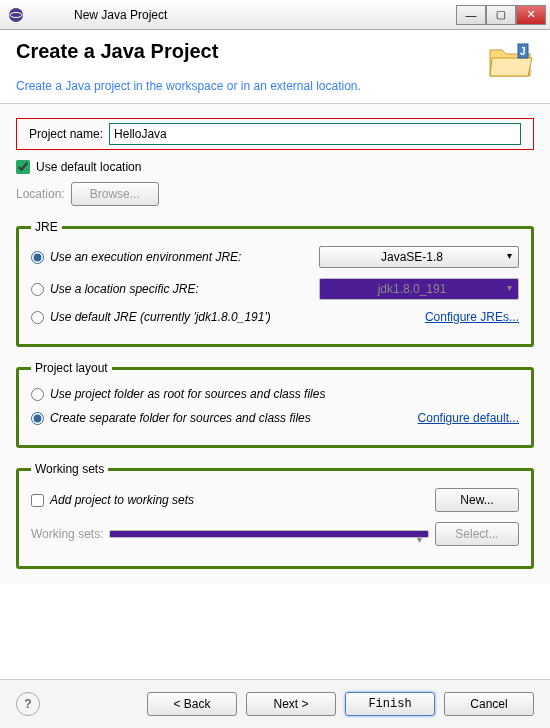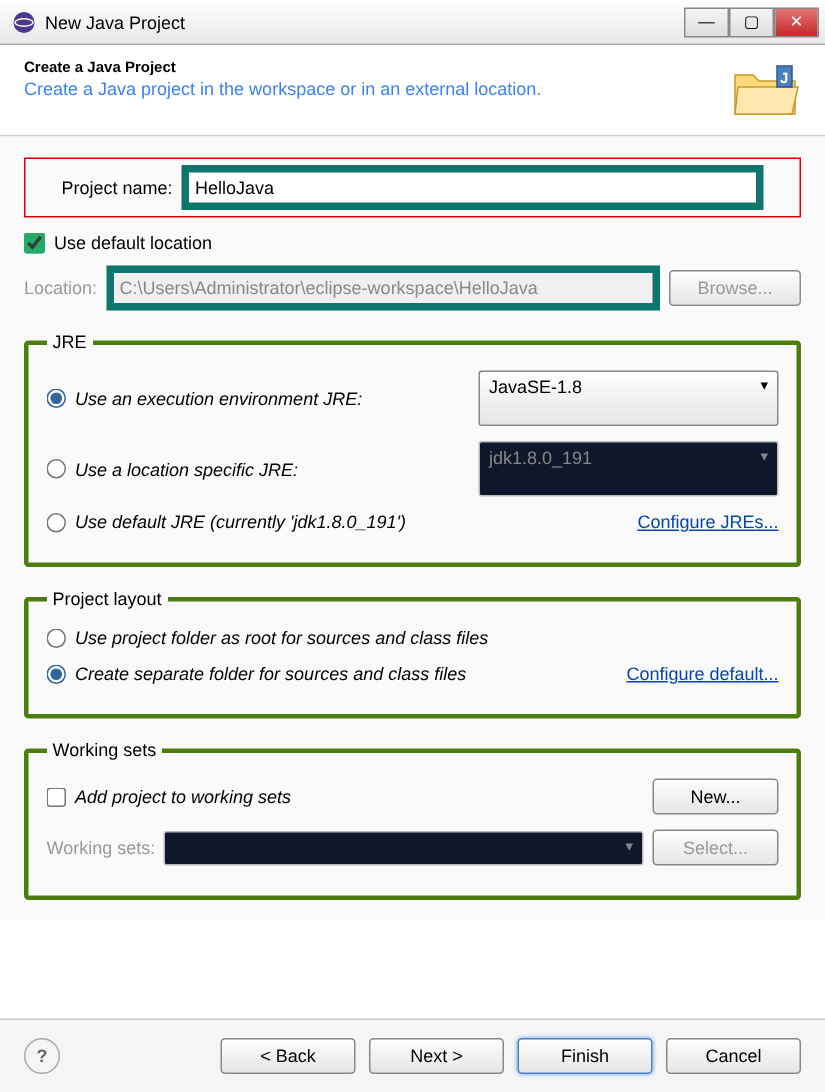--- a/index.html
+++ b/index.html
@@ -1,50 +1,50 @@
 <!DOCTYPE html>
 <html><head>
 <meta charset="utf-8">
 <style>
 * { box-sizing: border-box; margin: 0; padding: 0; }
 body { font-family: "Segoe UI", Tahoma, sans-serif; font-size: 12px; color: #000; background: #fff; width: 550px; height: 728px; overflow: hidden; }
-.titlebar { height: 30px; background: linear-gradient(#fff, #e8e8e8); border-bottom: 1px solid #aaa; display: flex; align-items: center; padding: 0 4px 0 8px; }
+.titlebar { height: 30px; background: linear-gradient(#fff, #e8e8e8); border-bottom: 1px solid #aaa; display: flex; align-items: center; padding: 0 4px 0 8px; gap: 44px; }
 .titlebar .eclipse-icon { width: 16px; height: 16px; margin-right: 6px; }
 .titlebar .title { flex: 1; font-size: 12px; }
 .titlebar .winbtns { display: flex; gap: 0; }
 .titlebar .wbtn { width: 30px; height: 20px; border: 1px solid #888; background: linear-gradient(#f5f5f5,#ddd); display: flex; align-items: center; justify-content: center; font-size: 11px; }
 .titlebar .wbtn.close { background: linear-gradient(#e57373,#c62828); color: #fff; }
 .header { padding: 10px 16px 10px 16px; display: flex; align-items: flex-start; background: #fff; border-bottom: 1px solid #ccc; }
 .header .htext { flex: 1; }
-.header h1 { font-size: 10px; font-weight: bold; margin-bottom: 1px; }
+.header h1 { font-size: 20px; font-weight: bold; margin-bottom: 16px; }
 .header p { font-size: 12px; color: #3b82f6; }
 .header .folder-icon { width: 48px; height: 40px; }
 .content { padding: 14px 16px; background: #fafafa; }
 .row { display: flex; align-items: center; margin-bottom: 8px; gap: 6px; }
-.pname-row { border: 1px solid #d00; padding: 4px 24px; }
+.pname-row { border: 1px solid #d00; padding: 4px 12px; }
 .label { font-size: 12px; }
-input[type=text] { flex: 1; border: 5px solid #0f766e; padding: 3px 4px; font-size: 12px; background: #fff; }
+input[type=text] { flex: 1; border: 1px solid #0f766e; padding: 3px 4px; font-size: 12px; background: #fff; }
 input[type=text]:disabled { background: #f0f0f0; color: #888; }
 .checkbox-row { display: flex; align-items: flex-end; gap: 6px; margin: 10px 0 8px 0; }
 .checkbox-row input[type=checkbox] { accent-color: #2a6; width: 14px; height: 14px; }
 .btn { border: 1px solid #888; background: linear-gradient(#fdfdfd,#e6e6e6); padding: 4px 18px; font-size: 12px; cursor: pointer; border-radius: 3px; min-width: 84px; text-align: center; }
 .btn:disabled { color: #999; }
 fieldset { border: 3px solid #4d7c0f; border-radius: 3px; padding: 12px 12px 10px 12px; margin-top: 14px; }
 legend { padding: 0 4px; font-size: 12px; }
 .radio-row { display: flex; align-items: center; margin-bottom: 10px; gap: 6px; }
 .radio-row input[type=radio] { accent-color: #369; }
 .radio-label { flex: 1; font-style: italic; }
-.select { border: 1px solid #888; background: linear-gradient(#fdfdfd,#e6e6e6); padding: 3px 20px 18px 6px; font-size: 12px; position: relative; min-width: 200px; border-radius: 2px; }
+.select { border: 1px solid #888; background: linear-gradient(#fdfdfd,#e6e6e6); padding: 3px 20px 3px 6px; font-size: 12px; position: relative; min-width: 200px; border-radius: 2px; text-align: center; }
 .select::after { content: "▾"; position: absolute; right: 6px; top: 3px; font-size: 10px; }
-.select.disabled { background: #0f172a; color: #888; border-color: #bbb; }
+.select.disabled { background: #4c1d95; color: #888; border-color: #bbb; }
 .link { color: #0645ad; text-decoration: underline; cursor: pointer; }
 .footer { position: absolute; bottom: 0; left: 0; right: 0; padding: 12px 16px; border-top: 1px solid #ccc; background: #f5f5f5; display: flex; align-items: center; }
 .footer .help { width: 24px; height: 24px; border: 1px solid #aaa; border-radius: 50%; display: flex; align-items: center; justify-content: center; color: #666; font-weight: bold; margin-right: auto; }
 .footer .btn { min-width: 90px; margin-left: 9px; }
-.footer .btn.primary { border-color: #4a80c0; box-shadow: 0 0 3px #6aa0e0; }
+.footer .btn.primary { border-color: #4a80c0; box-shadow: 0 0 3px #6aa0e0; font-family: Liberation Mono, monospace; }
 .disabled-label { color: #999; }
 </style>
 </head>
 <body>
 
 <div class="titlebar">
   <svg class="eclipse-icon" viewBox="0 0 16 16">
       <circle cx="8" cy="8" r="7" fill="#4b3a8a"></circle>
       <ellipse cx="8" cy="8" rx="6" ry="2.5" fill="none" stroke="#fff" stroke-width="1"></ellipse>
     </svg>
@@ -76,21 +76,20 @@
     <input type="text" value="HelloJava" style="">
   </div>
 
   <div class="checkbox-row">
     <input type="checkbox" checked="" style="">
     <span>Use default location</span>
   </div>
 
   <div class="row">
     <span class="label disabled-label">Location:</span>
-    <input type="text" disabled="" value="C:\Users\Administrator\eclipse-workspace\HelloJava" style="">
     <button class="btn" disabled="">Browse...</button>
   </div>
 
   <fieldset>
     <legend>JRE</legend>
     <div class="radio-row">
       <input type="radio" name="jre" checked="" style="">
       <span class="radio-label">Use an execution environment JRE:</span>
       <div class="select"><span>JavaSE-1.8</span></div>
     </div>

